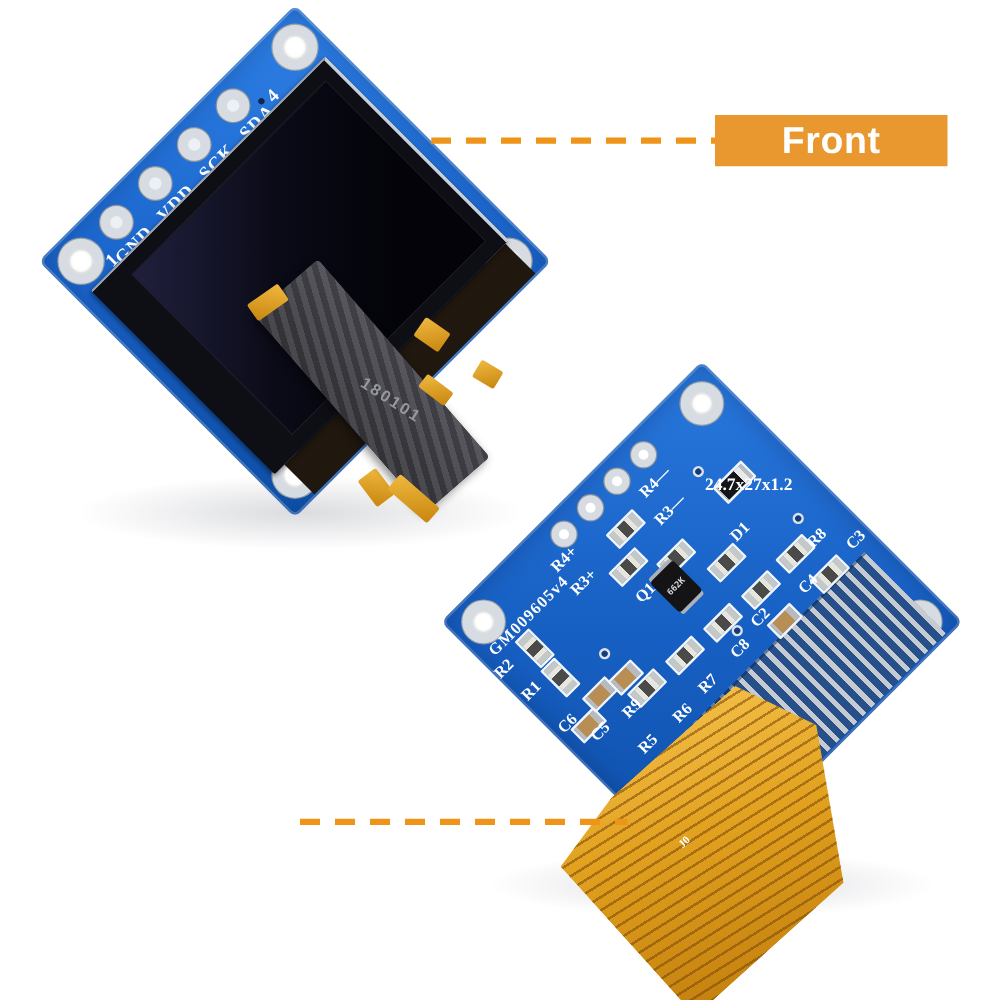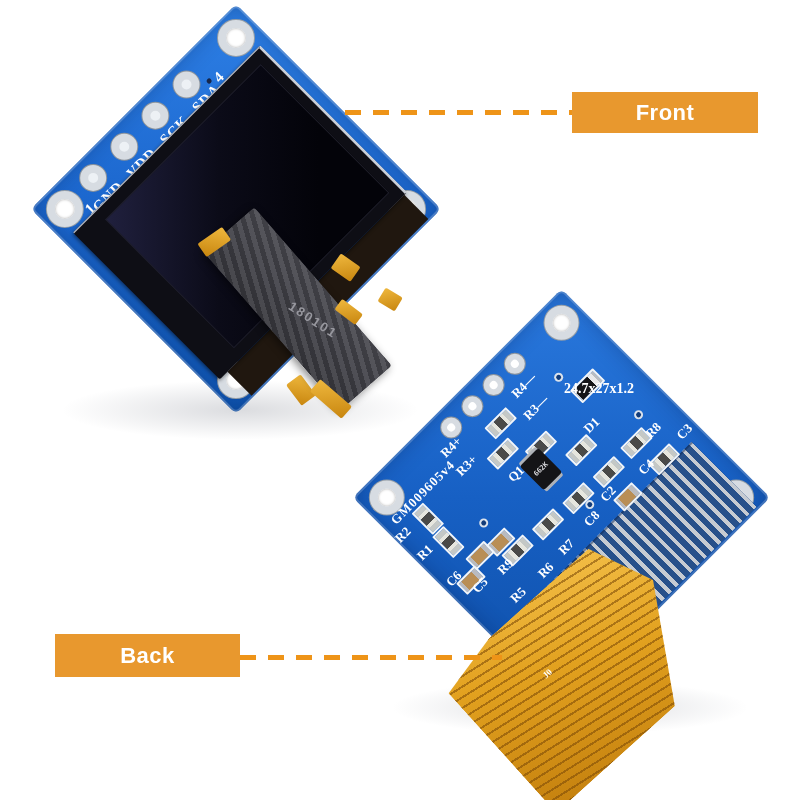--- a/index.html
+++ b/index.html
@@ -1,21 +1,21 @@
 <!DOCTYPE html>
 <html><head>
 <meta charset="utf-8">
 <style>
   html,body{margin:0;padding:0;background:#fff;}
   .canvas{position:relative;width:800px;height:800px;background:#ffffff;overflow:hidden;
           font-family:"Liberation Sans",sans-serif;}
   .abs{position:absolute;}
   
   .callout{position:absolute;display:flex;align-items:center;justify-content:center;
-           background:#E8982E;color:#fff;font-weight:bold;font-size:22px;
+           background:#E8982E;color:#fff;font-weight:bold;font-size:30px;
            letter-spacing:.5px;font-family:"Liberation Sans",sans-serif;}
   .dash{position:absolute;height:5px;
         background:repeating-linear-gradient(90deg,#EE9418 0 16px,rgba(0,0,0,0) 16px 28px);}
   
   .module{position:absolute;transform:rotate(45deg);border-radius:6px;
           box-shadow:2px 16px 30px rgba(50,60,90,.18);}
   .pcb-front{background:linear-gradient(135deg,#2e80e6 0%,#1b66cd 50%,#0f55b2 100%);
              box-shadow:inset 0 0 0 2px rgba(255,255,255,.22),inset 0 0 22px rgba(0,25,70,.30);}
   .pcb-back{background:linear-gradient(135deg,#2a79de 0%,#1760c4 50%,#0e4fa8 100%);
             box-shadow:inset 0 0 0 2px rgba(255,255,255,.20),inset 0 0 22px rgba(0,25,70,.32);}
@@ -177,18 +177,15 @@
     <div class="vtext" style="left:129px;top:281px;font-size:13px">C6</div>
     <div class="vtext" style="left:262px;top:282px;font-size:9px">J0</div>
     <div class="vtext r45" style="left:97px;top:44px;font-size:14px">24.7x27x1.2</div>
   </div>
 
   <div class="dash" style="left:345px;top:110px;width:227px"></div>
   <div class="callout" style="left:572px;top:92px;width:186px;height:41px">
     <span>Front</span>
   </div>
 
-  <div class="callout" style="left:55px;top:634px;width:185px;height:43px">
-    <span>Back</span>
-  </div>
   <div class="dash" style="left:240px;top:655px;width:262px"></div>
 
 </div>
 
 </body></html>

